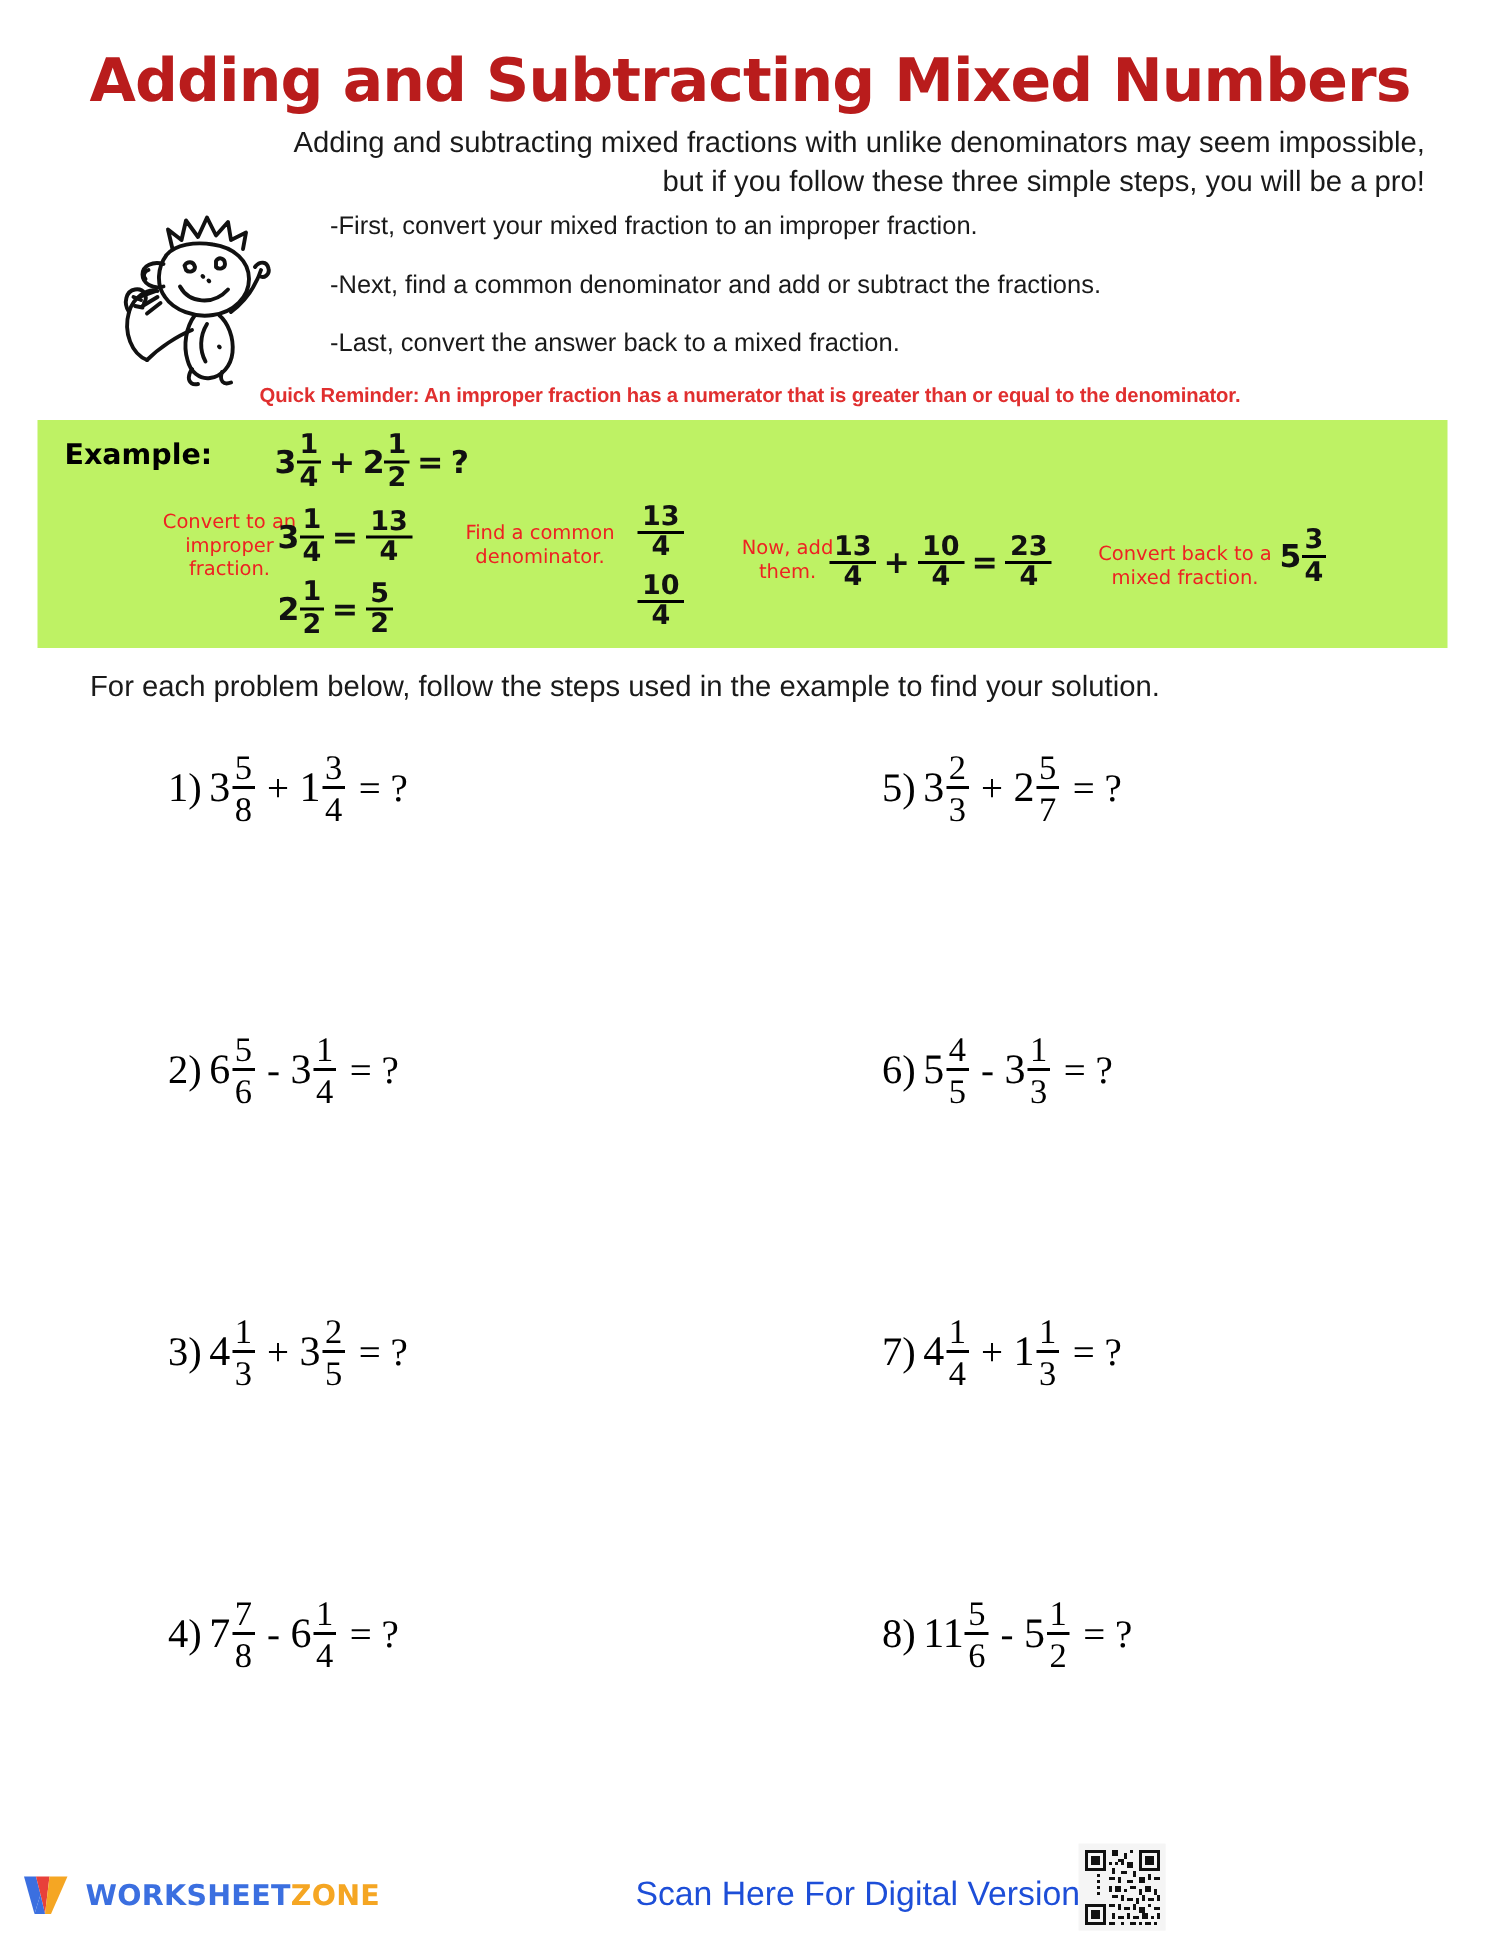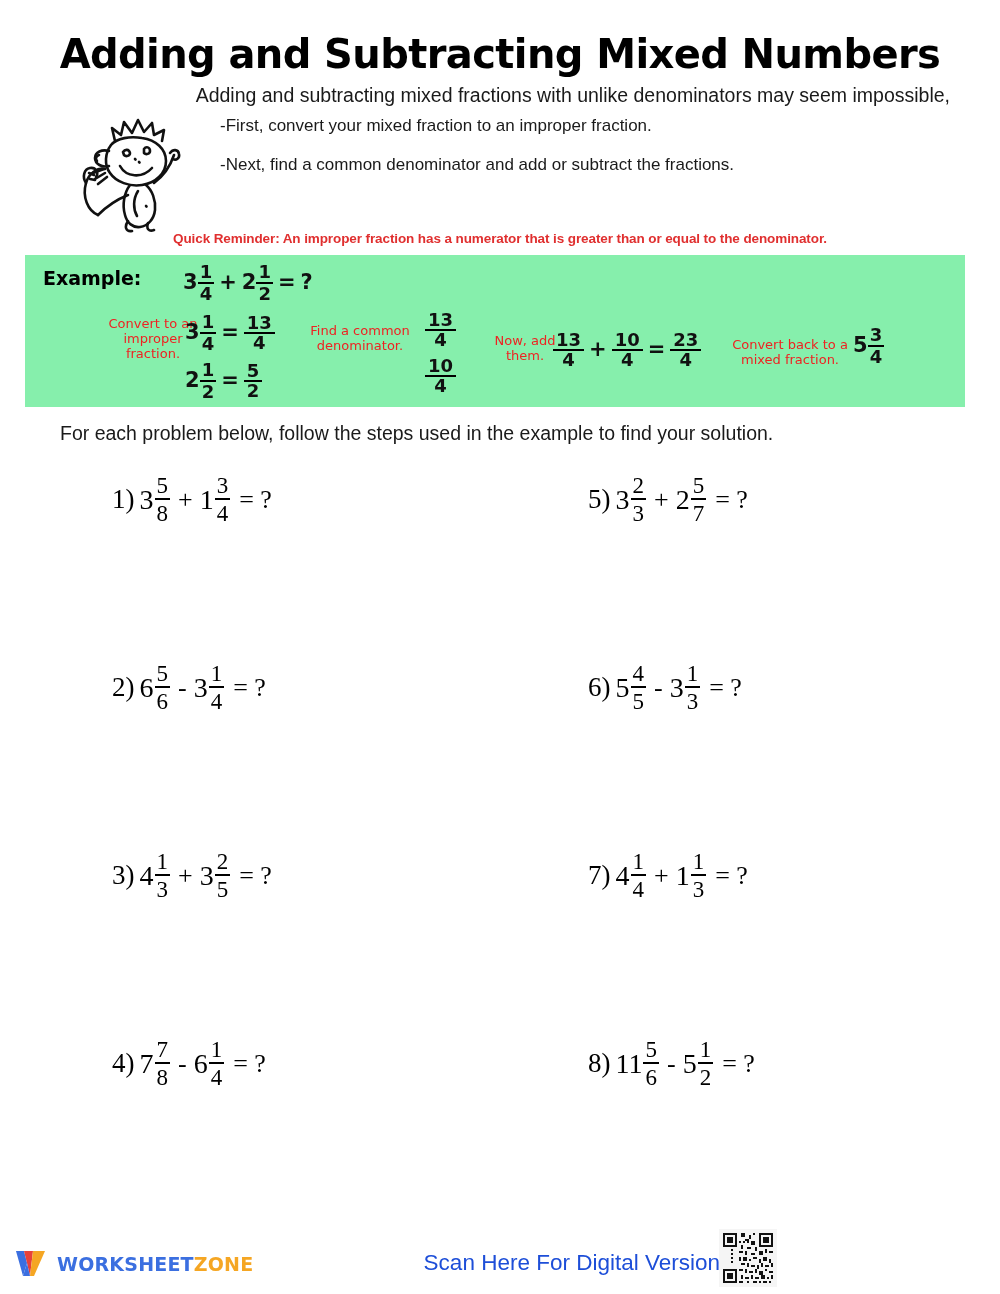--- a/index.html
+++ b/index.html
@@ -11,21 +11,21 @@
     width: 1000px; height: 1294px;
     position: relative;
     font-family: "Liberation Sans", sans-serif;
     color: #111;
     overflow: hidden;
   }
 
   
   .title {
     text-align: center;
-    color: #000000;
+    color: #b91c1c;
     font-family: "DejaVu Sans", sans-serif;
     font-weight: bold;
     font-size: 40px;
     letter-spacing: -0.6px;
     margin: 0;
     padding-top: 33px;
     line-height: 1.05;
   }
   .subtitle {
     text-align: right;
@@ -67,21 +67,21 @@
     margin-top: 2px;
     letter-spacing: -0.1px;
   }
 
   
   .example-box {
     position: relative;
     margin: 9px 0 0 25px;
     width: 940px;
     height: 152px;
-    background: #86efac;
+    background: #bef264;
   }
   .ex-label {
     position: absolute;
     left: 18px; top: 12px;
     font-family: "DejaVu Sans", sans-serif;
     font-weight: bold;
     font-size: 19px;
     color: #000;
   }
   .ex-eq-top {
@@ -203,20 +203,21 @@
     width: 58px; height: 58px;
     background: #f5f5f5;
   }
 </style>
 </head>
 <body>
 
 <h1 class="title">Adding and Subtracting Mixed Numbers</h1>
 <div class="subtitle">
   <div>Adding and subtracting mixed fractions with unlike denominators may seem impossible,</div>
+  <div>but if you follow these three simple steps, you will be a pro!</div>
 </div>
 
 <div class="steps-wrap">
   <div class="mascot">
     <svg viewBox="0 0 108 122" width="108" height="122" fill="none" stroke="#111" stroke-width="2.6" stroke-linecap="round" stroke-linejoin="round">
 
       <path d="M37 30 L34 17 L43 24 L46 11 L54 22 L60 9 L66 21 L74 12 L76 24 L86 19 L84 30"></path>
 
       <path d="M33 34 C27 42 26 54 32 62 C38 71 52 76 64 74 C78 72 88 62 88 50 C88 38 78 29 64 27 C52 25 39 27 33 34 Z"></path>
 
@@ -245,20 +246,21 @@
       <path d="M20 104 C10 100 4 86 8 72 C11 62 20 56 27 58"></path>
       <path d="M8 72 C4 66 6 58 12 57 C18 56 21 62 18 66"></path>
       <path d="M11 62 l5 2 M12 68 l5 1"></path>
 
       <path d="M50 110 C46 116 48 121 54 120 M70 112 C68 118 71 121 76 119"></path>
     </svg>
   </div>
   <div class="steps">
     <div class="step">-First, convert your mixed fraction to an improper fraction.</div>
     <div class="step">-Next, find a common denominator and add or subtract the fractions.</div>
+    <div class="step">-Last, convert the answer back to a mixed fraction.</div>
   </div>
 </div>
 <div class="reminder">Quick Reminder: An improper fraction has a numerator that is greater than or equal to the denominator.</div>
 
 <div class="example-box">
   <div class="ex-label">Example:</div>
 
   <div class="ex-eq-top m m-b">
     <span class="whole">3</span>
     <span class="frac">

